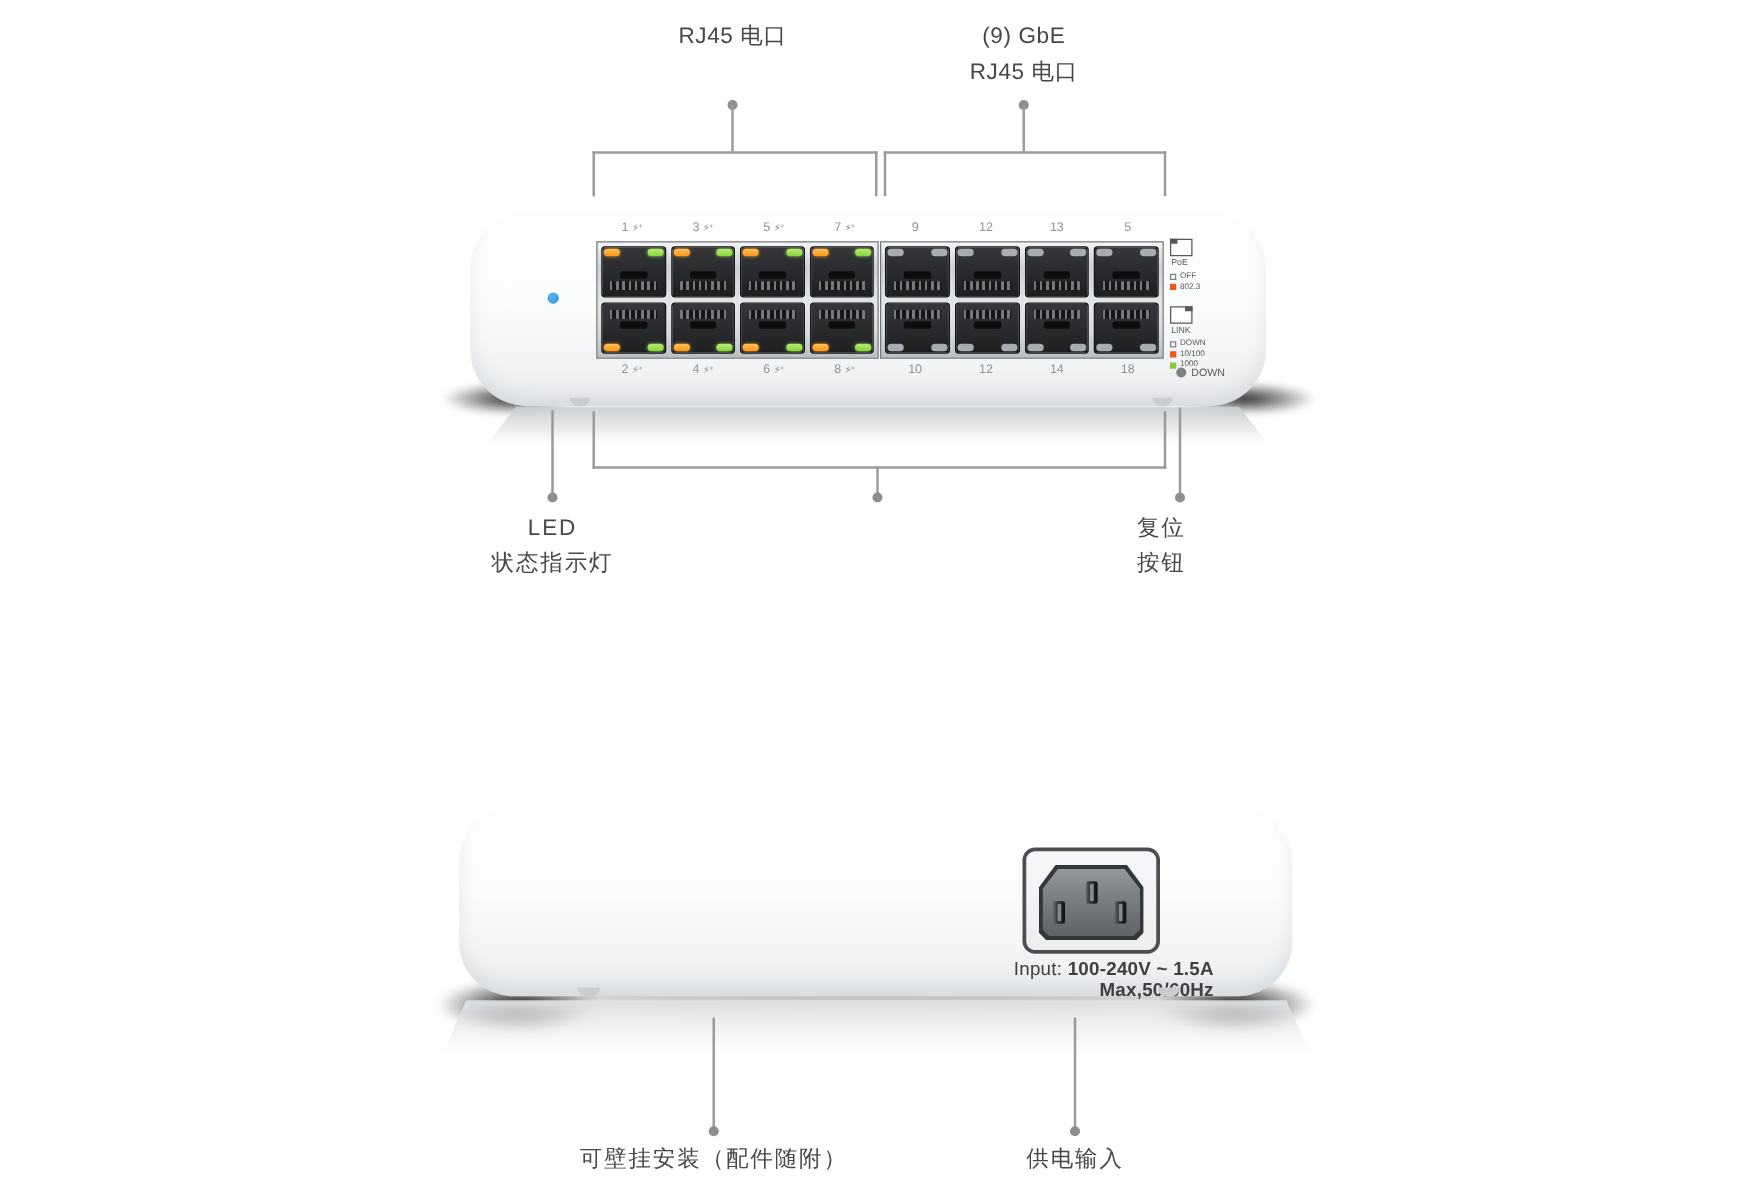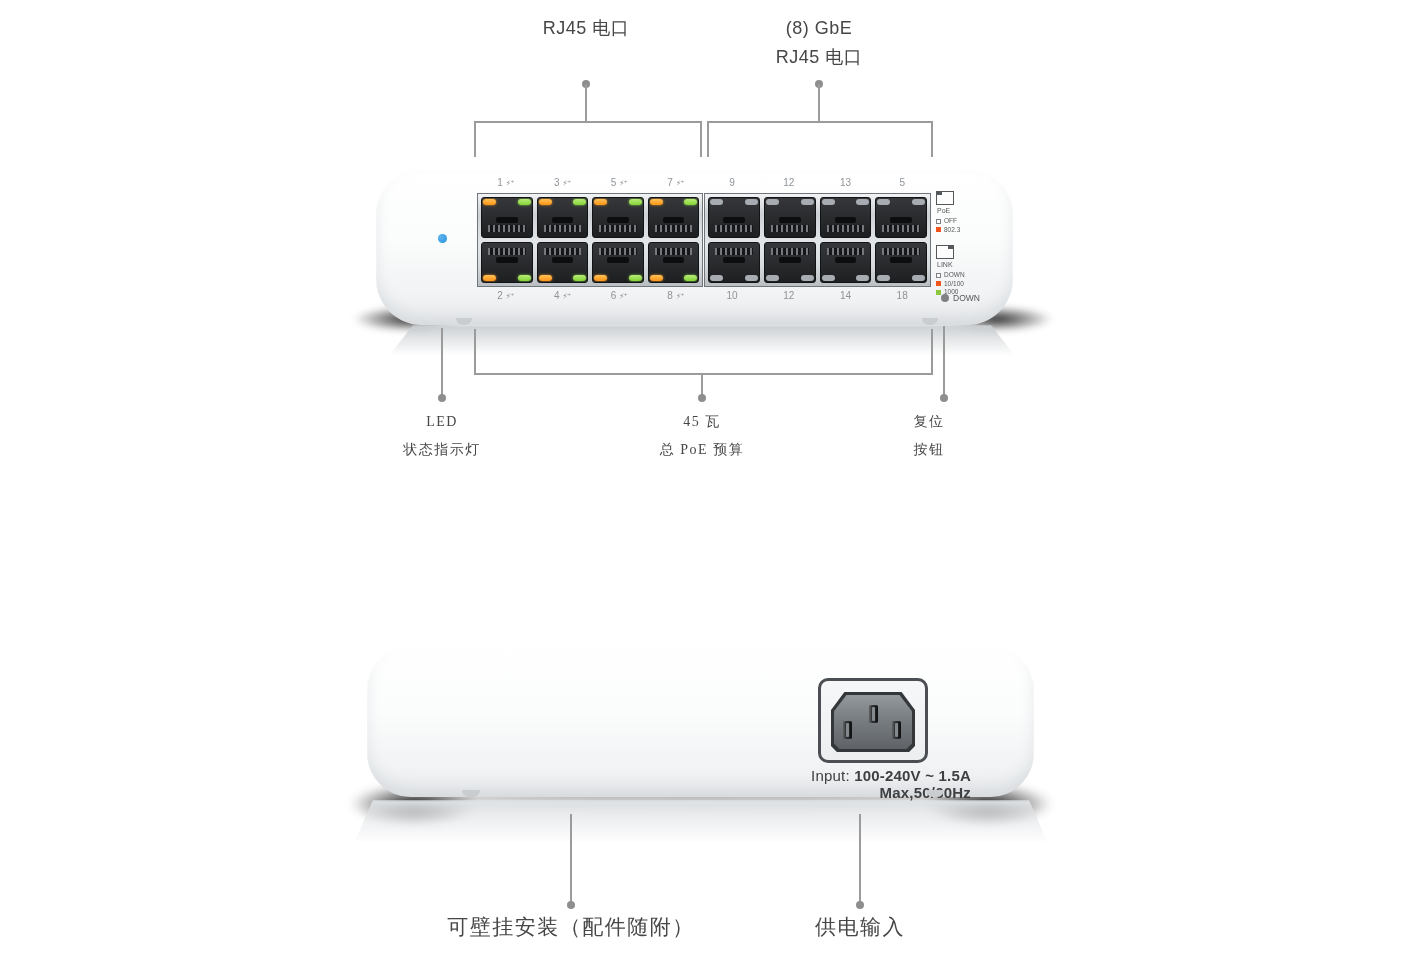--- a/index.html
+++ b/index.html
@@ -7,22 +7,22 @@
     width:1401px;height:960px;overflow:hidden;background:#ffffff;
     font-family:"Liberation Sans","DejaVu Sans",sans-serif;
     -webkit-font-smoothing:antialiased;
   }
   #stage{position:relative;width:1401px;height:960px;}
 
   
   .callout-label{position:absolute;text-align:center;color:#474747;letter-spacing:.5px;}
   .callout-label .l1,.callout-label .l2{display:block;}
   .top-label{font-size:18px;line-height:29px;}
-  .mid-label{font-size:14px;line-height:28px;letter-spacing:1.5px;font-family:Liberation Serif, serif;}
-  .bot-label{font-size:21px;line-height:28px;letter-spacing:1.5px;}
+  .mid-label{font-size:18px;line-height:28px;letter-spacing:1.5px;}
+  .bot-label{font-size:18px;line-height:28px;letter-spacing:1.5px;}
 
   
   .cline{position:absolute;background:#9b9b9b;}
   .cdot{position:absolute;width:8px;height:8px;border-radius:50%;background:#8e8e8e;}
   .bracket-down{ 
     position:absolute;border-top:2px solid #9b9b9b;
     border-left:2px solid #9b9b9b;border-right:2px solid #9b9b9b;}
   .bracket-up{ 
     position:absolute;border-bottom:2px solid #9b9b9b;
     border-left:2px solid #9b9b9b;border-right:2px solid #9b9b9b;}
@@ -107,21 +107,21 @@
 </style>
 </head>
 <body>
 
 <div id="stage">
 
   <div class="callout-label top-label" style="left:466px;top:14px;width:240px;">
     <span class="l2">RJ45 电口</span>
   </div>
   <div class="callout-label top-label" style="left:699px;top:14px;width:240px;">
-    <span class="l1">(8) GbE</span>
+    <span class="l1">(9) GbE</span>
     <span class="l2">RJ45 电口</span>
   </div>
 
   <div class="cdot" style="left:582px;top:80px;"></div>
   <div class="cline" style="left:585px;top:84px;width:2px;height:37px;"></div>
   <div class="bracket-down" style="left:474px;top:121px;width:224px;height:34px;"></div>
   <div class="cdot" style="left:815px;top:80px;"></div>
   <div class="cline" style="left:818px;top:84px;width:2px;height:37px;"></div>
   <div class="bracket-down" style="left:707px;top:121px;width:222px;height:34px;"></div>
 
@@ -305,24 +305,20 @@
   <div class="bracket-up" style="left:474px;top:329px;width:455px;height:44px;"></div>
   <div class="cline" style="left:701px;top:373px;width:2px;height:22px;"></div>
   <div class="cdot" style="left:698px;top:394px;"></div>
   <div class="cline" style="left:943px;top:326px;width:2px;height:69px;"></div>
   <div class="cdot" style="left:940px;top:394px;"></div>
 
   <div class="callout-label mid-label" style="left:342px;top:408px;width:200px;">
     <span class="l1">LED</span>
     <span class="l2">状态指示灯</span>
   </div>
-  <div class="callout-label mid-label" style="left:572px;top:408px;width:260px;">
-    <span class="l1">45 瓦</span>
-    <span class="l2">总 PoE 预算</span>
-  </div>
   <div class="callout-label mid-label" style="left:849px;top:408px;width:160px;">
     <span class="l1">复位</span>
     <span class="l2">按钮</span>
   </div>
 
   <div class="underline-shadow" style="left:420px;top:788px;width:560px;height:16px;"></div>
   <div class="wing back" style="left:344px;top:782px;width:140px;height:44px;"></div>
   <div class="wing back" style="left:918px;top:782px;width:140px;height:44px;"></div>
   <div class="reflect back" style="left:352px;top:800px;width:698px;height:48px;"></div>
 

